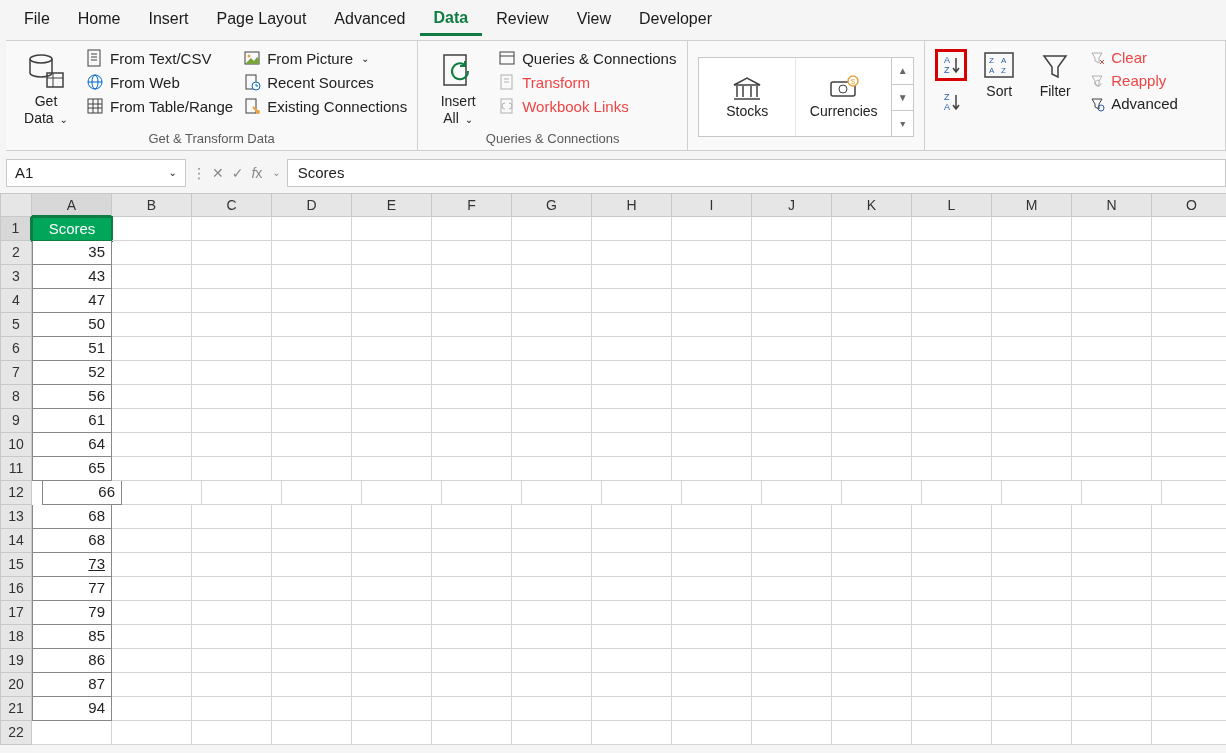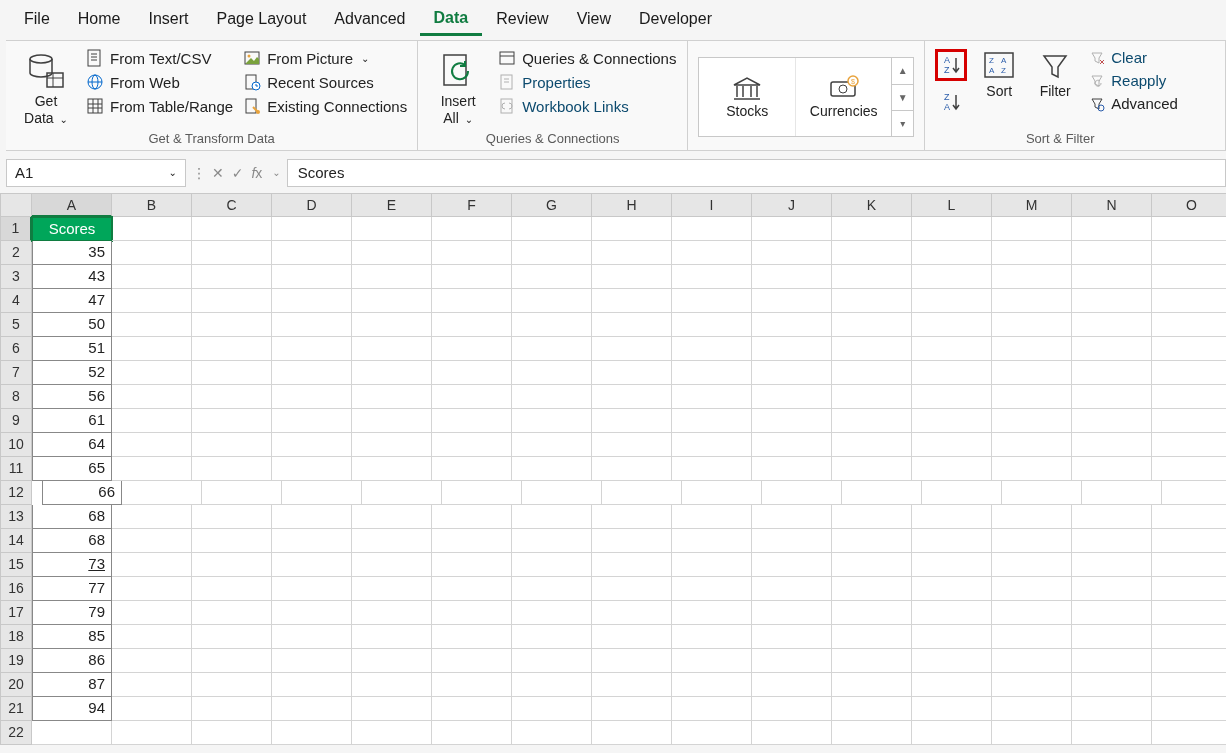--- a/index.html
+++ b/index.html
@@ -12,21 +12,21 @@
   
   
   .ribbon { display:flex; background:#f9f9f9; border:1px solid #d0d0d0; border-left:none; margin:4px 0 0 6px; }
   .group { border-right:1px solid #d0d0d0; padding:6px 10px 2px 10px; display:flex; flex-direction:column; }
   .group-body { display:flex; align-items:flex-start; gap:10px; flex:1; }
   .group-label { text-align:center; font-size:13px; color:#5a5a5a; padding:4px 0 2px 0; }
   .big-btn { display:flex; flex-direction:column; align-items:center; justify-content:flex-end; width:60px; padding-top:4px; cursor:pointer; }
   .big-btn .lbl { font-size:14px; text-align:center; line-height:1.2; margin-top:2px; }
   .stack { display:flex; flex-direction:column; gap:6px; padding-top:2px; }
   .row-btn { display:flex; align-items:center; gap:6px; font-size:15px; cursor:pointer; white-space:nowrap; }
-  .row-btn.disabled { color:#0c4a6e; }
+  .row-btn.disabled { color:#ef4444; }
   .chev { font-size:10px; margin-left:2px; }
   .icon { display:inline-flex; align-items:center; justify-content:center; }
   
   
   .gallery { display:flex; border:1px solid #c8c8c8; background:#fff; }
   .gal-item { display:flex; flex-direction:column; align-items:center; justify-content:center; width:96px; height:78px; font-size:14px; }
   .gal-item + .gal-item { border-left:1px solid #e6e6e6; }
   .gal-scroll { width:22px; border-left:1px solid #c8c8c8; display:flex; flex-direction:column; }
   .gal-scroll div { flex:1; display:flex; align-items:center; justify-content:center; font-size:10px; color:#666; }
   .gal-scroll div + div { border-top:1px solid #c8c8c8; }
@@ -186,21 +186,21 @@
           <span>Queries &amp; Connections</span>
         </div>
         <div class="row-btn disabled">
           <span class="icon">
               <svg width="18" height="18">
                 <rect x="3" y="2" width="11" height="14" fill="none" stroke="#b0b0b0"></rect>
                 <line x1="6" y1="6" x2="11" y2="6" stroke="#b0b0b0"></line>
                 <line x1="6" y1="9" x2="11" y2="9" stroke="#b0b0b0"></line>
               </svg>
             </span>
-          <span>Properties</span>
+          <span>Transform</span>
         </div>
         <div class="row-btn disabled">
           <span class="icon">
               <svg width="18" height="18">
                 <rect x="3" y="2" width="11" height="14" fill="none" stroke="#b0b0b0"></rect>
                 <path d="M7 12 a3 3 0 0 1 0-6 M11 6 a3 3 0 0 1 0 6" stroke="#b0b0b0" fill="none"></path>
               </svg>
             </span>
           <span>Workbook Links</span>
         </div>
@@ -311,21 +311,20 @@
           <span class="icon">
               <svg width="16" height="16">
                 <path d="M3 3 H13 L10 8 V13 L6 11 V8 Z" fill="none" stroke="#404040"></path>
                 <circle cx="12" cy="12" r="3" fill="none" stroke="#2a5caa"></circle>
               </svg>
             </span>
           <span>Advanced</span>
         </div>
       </div>
     </div>
-    <div class="group-label">Sort &amp; Filter</div>
   </div>
 </div>
 
 <div class="fxbar">
   <div class="namebox">
     <span>A1</span>
     <span class="chev">⌄</span>
   </div>
   <span style="color:#8a8a8a">⋮</span>
   <div class="fx-btns">

